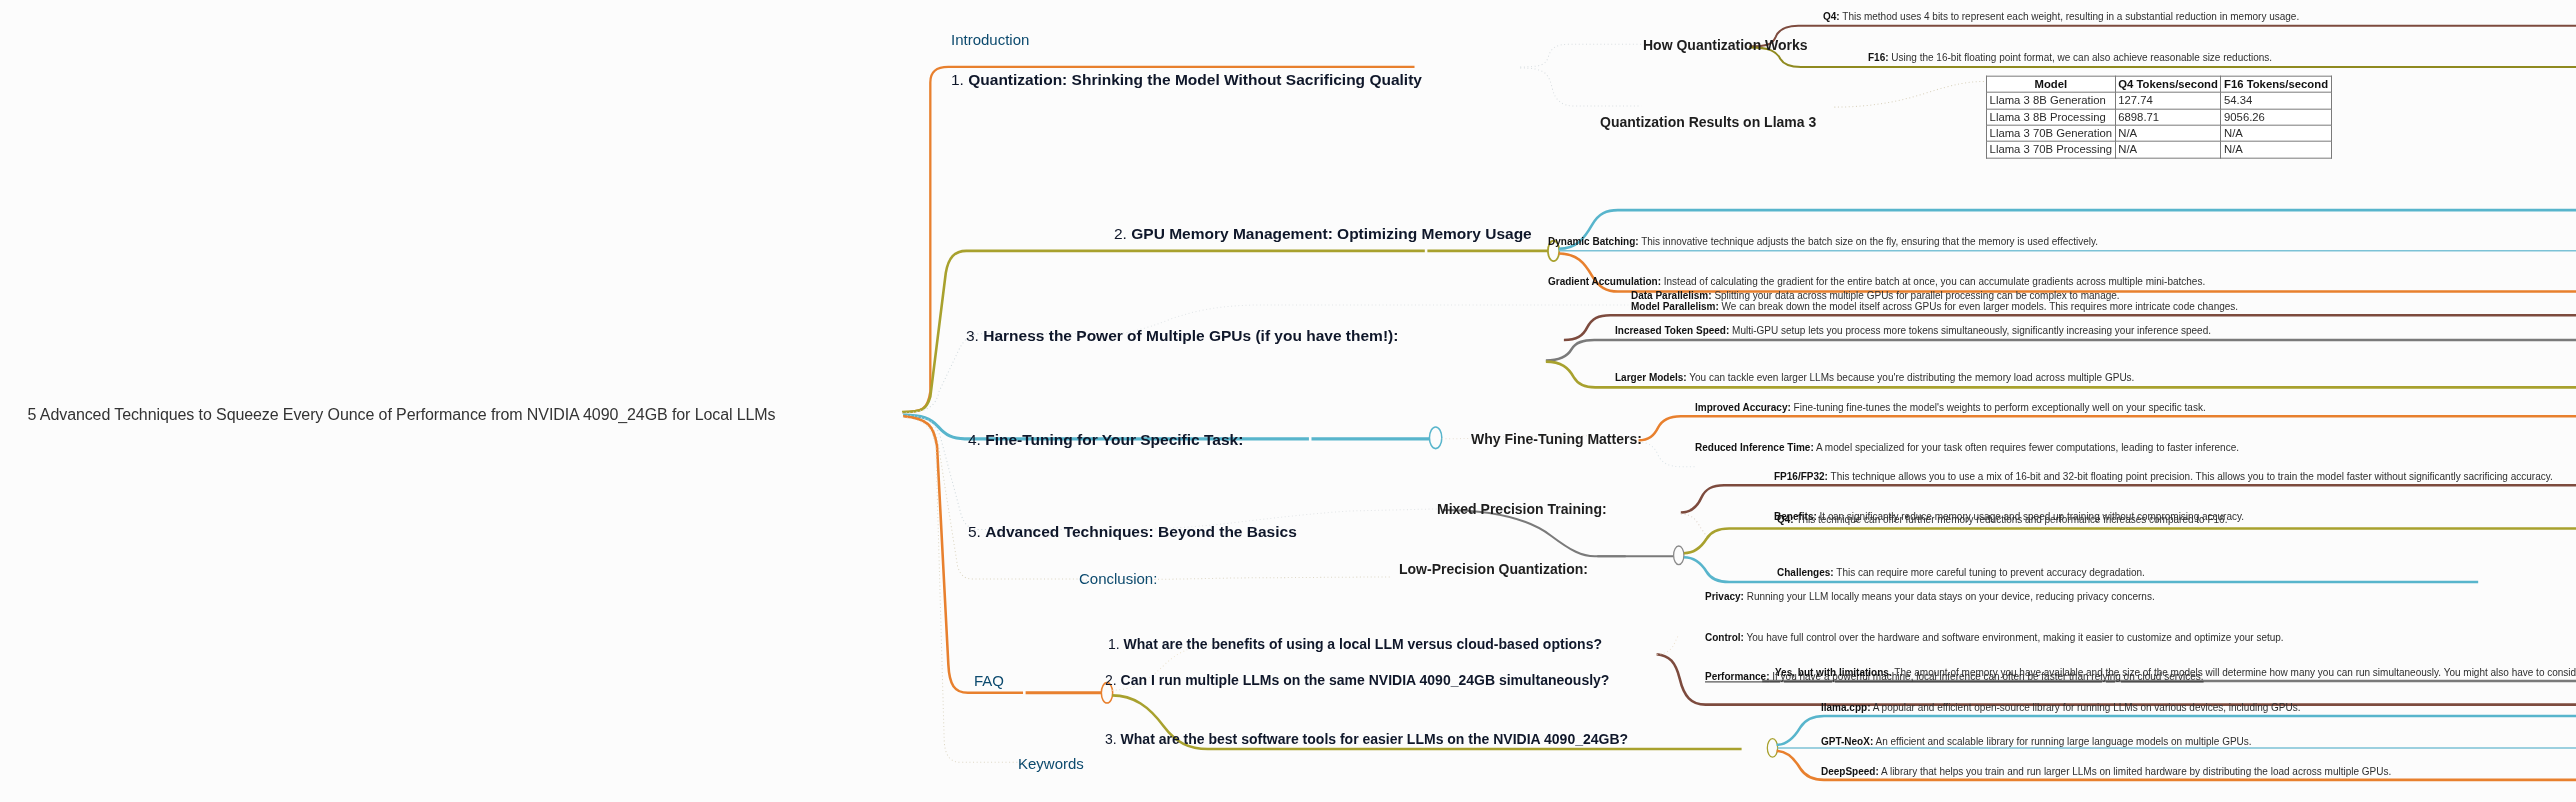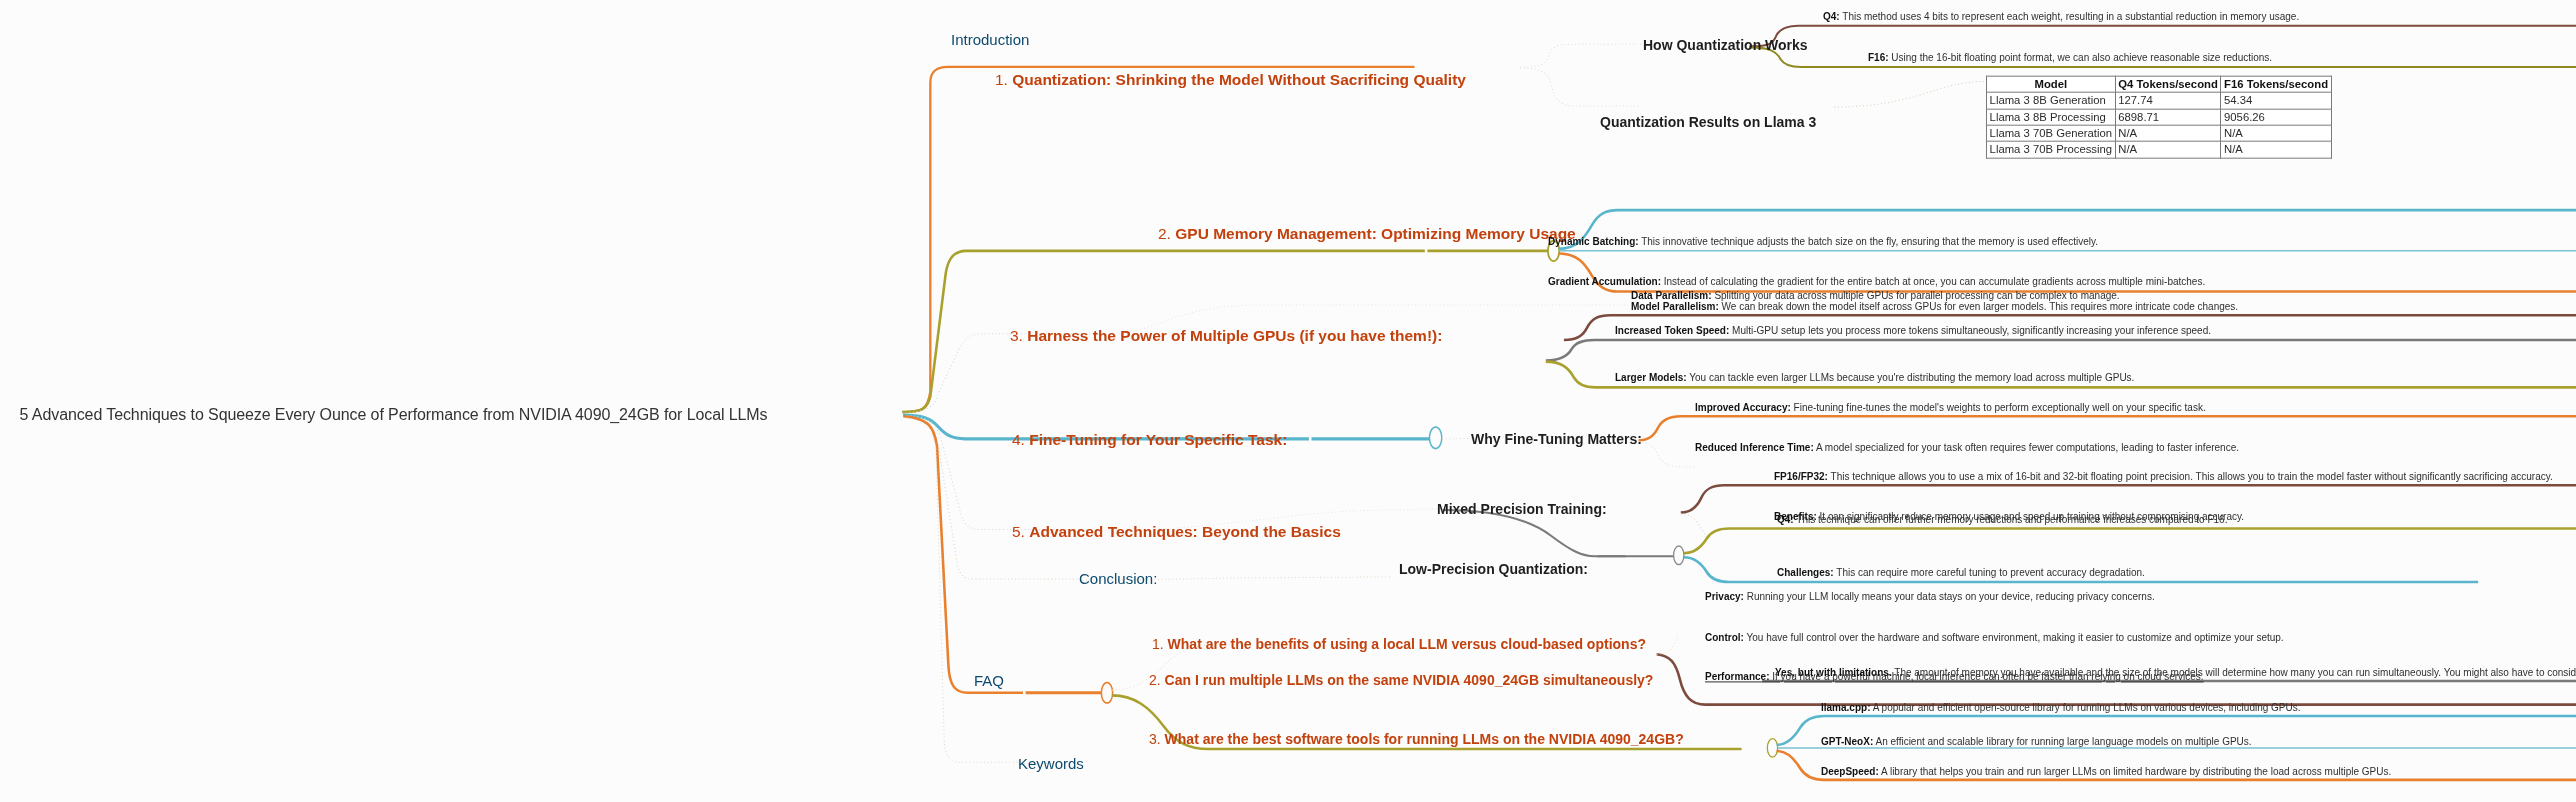--- a/index.html
+++ b/index.html
@@ -33,33 +33,33 @@
     white-space: nowrap;
     line-height: 1.12;
     transform: translateY(-50%);
   }
   
   .n-root {
     font-size: 16px;
     font-weight: 400;
     color: #333;
     letter-spacing: -0.1px;
+    margin-left: 8px;
   }
   
   .n-l1-plain {
     font-size: 15px;
     font-weight: 400;
     color: #0c4a6e;
   }
   
   .n-l1 {
     font-size: 15.5px;
     font-weight: 400;
-    color: #c2410c;
-    margin-left: 44px;
+    color: #0f172a;
   }
   .n-l1 b {
     font-weight: 700;
   }
   
   .n-l2 {
     font-size: 14px;
     font-weight: 700;
     color: #1e1e1e;
   }
@@ -327,21 +327,21 @@
   <div class="node n-l1" style="left:1108px; top:645px; font-size:14px;">
     <span>1.</span>
     <b>What are the benefits of using a local LLM versus cloud-based options?</b>
   </div>
   <div class="node n-l1" style="left:1105px; top:681px; font-size:14px;">
     <span>2.</span>
     <b>Can I run multiple LLMs on the same NVIDIA 4090_24GB simultaneously?</b>
   </div>
   <div class="node n-l1" style="left:1105px; top:740px; font-size:14px;">
     <span>3.</span>
-    <b>What are the best software tools for running LLMs on the NVIDIA 4090_24GB?</b>
+    <b>What are the best software tools for easier LLMs on the NVIDIA 4090_24GB?</b>
   </div>
 
   <div class="node n-l3" style="left:1705px; top:597px;">
     <b>Privacy:</b><span class="body"> Running your LLM locally means your data stays on your device, reducing privacy concerns.</span>
   </div>
   <div class="node n-l3" style="left:1705px; top:638px;">
     <b>Control:</b><span class="body"> You have full control over the hardware and software environment, making it easier to customize and optimize your setup.</span>
   </div>
   <div class="node n-l3" style="left:1705px; top:677px;text-decoration:underline;">
     <b>Performance:</b><span class="body"> If you have a powerful machine, local inference can often be faster than relying on cloud services.</span>

